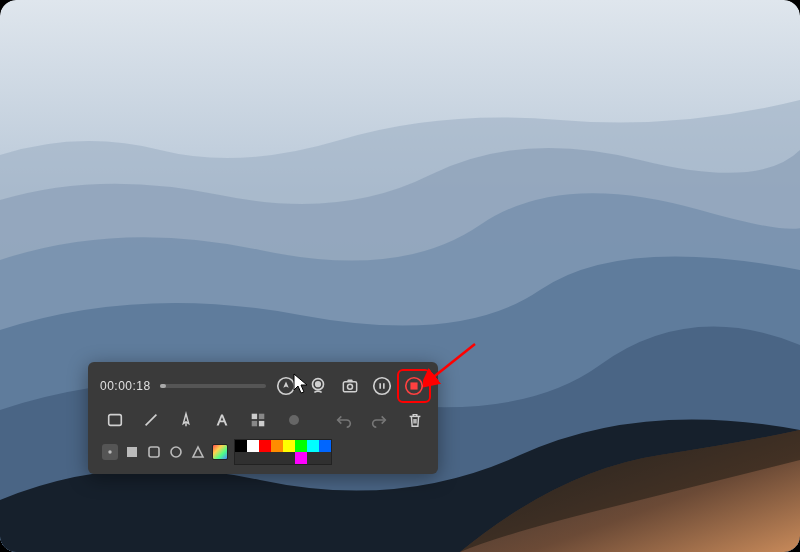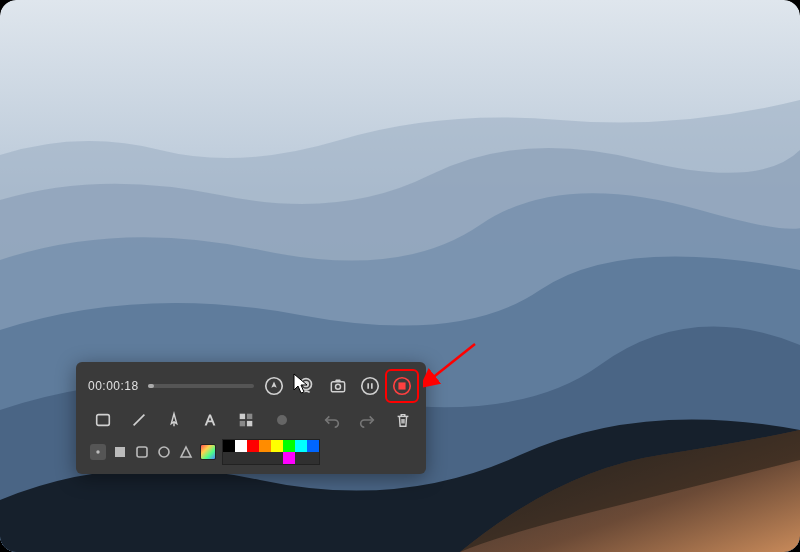--- a/index.html
+++ b/index.html
@@ -14,21 +14,21 @@
   }
   .bg {
     position: absolute;
     inset: 0;
     border-radius: 16px;
     overflow: hidden;
   }
   .bg svg { display: block; }
   .toolbar {
     position: absolute;
-    left: 76px;
+    left: 88px;
     top: 362px;
     width: 350px;
     background: #3a3a3a;
     border-radius: 6px;
     padding: 10px 12px 8px 12px;
     box-shadow: 0 4px 20px rgba(0,0,0,0.4);
     color: #d0d0d0;
     font-size: 12px;
   }
   .row {

